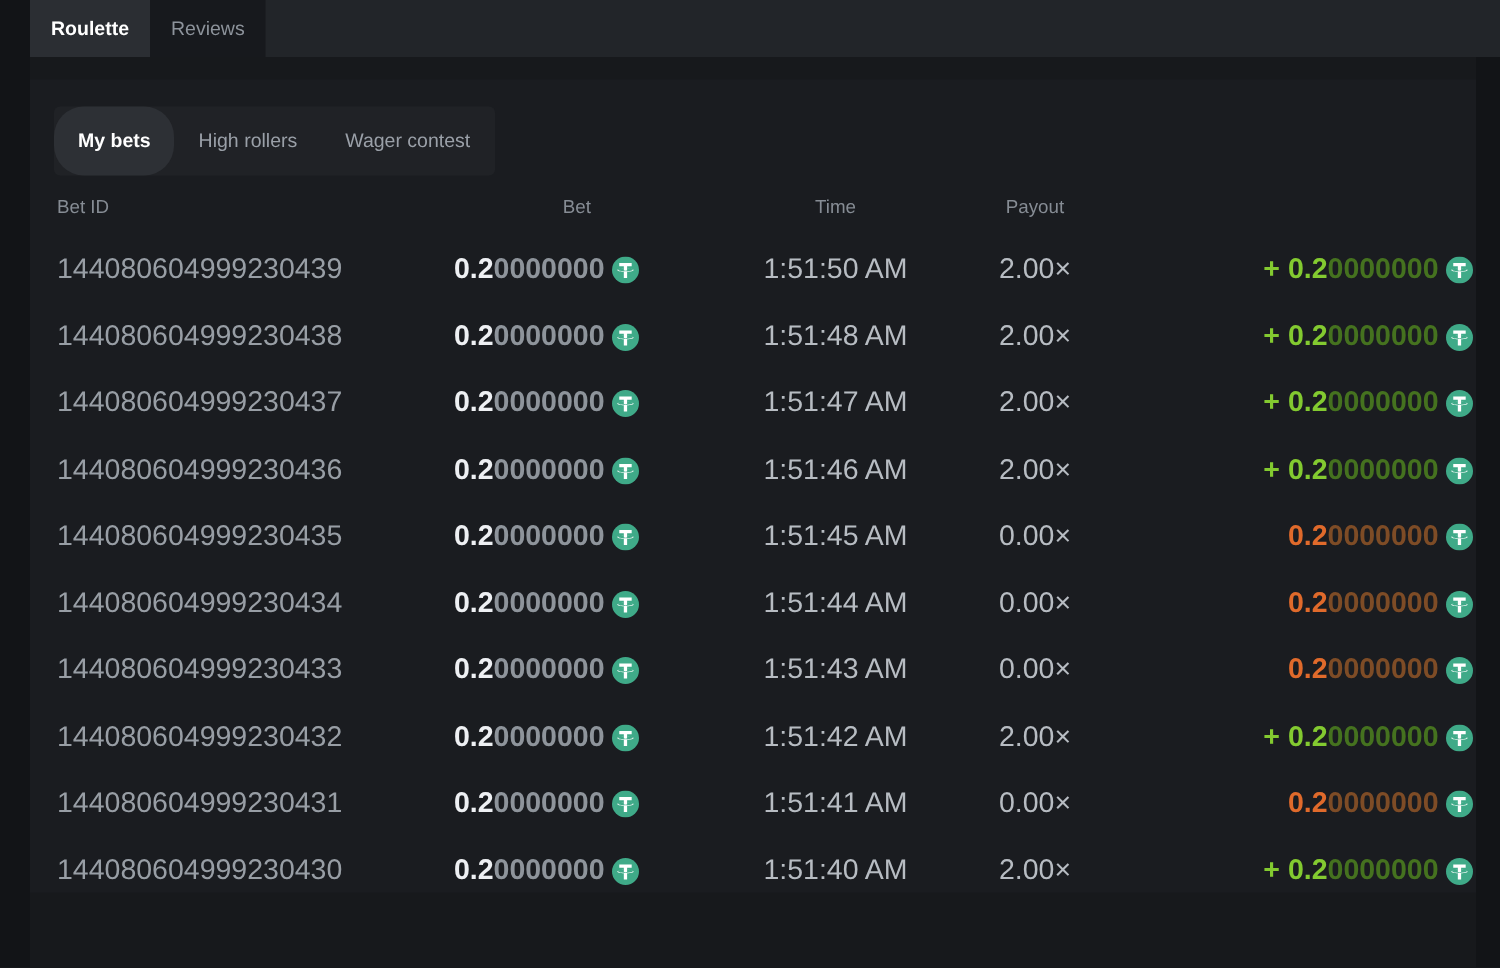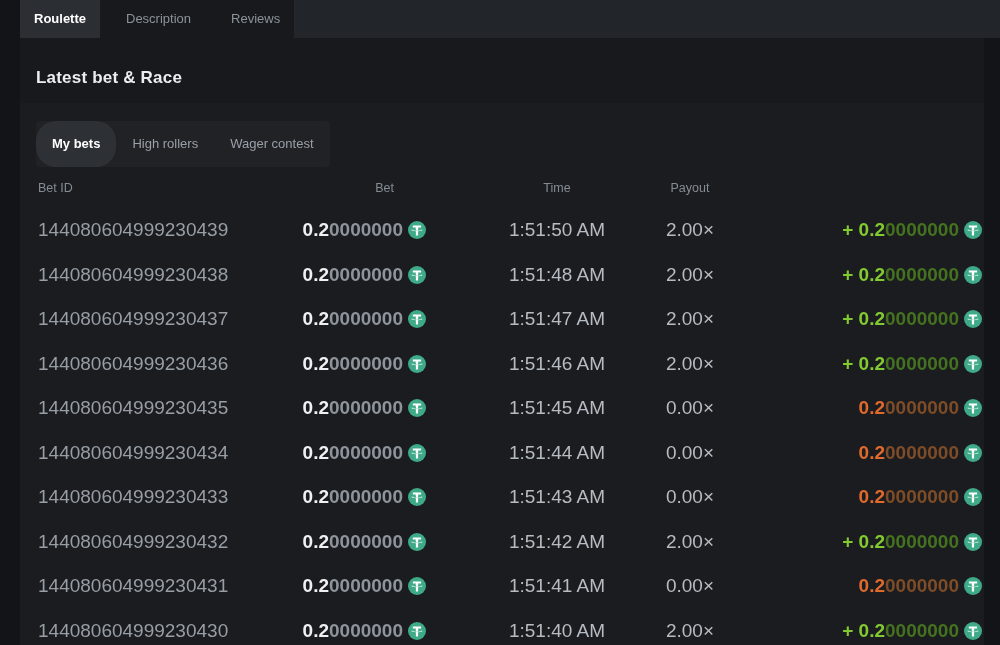--- a/index.html
+++ b/index.html
@@ -6,21 +6,21 @@
   html,body { width:1000px; height:645px; }
   body {
     background:#121417;
     font-family:"Liberation Sans", sans-serif;
     position:relative;
     overflow:hidden;
   }
 
   
   .topbar { position:absolute; left:20px; right:0; top:0; height:38px; background:#222529; }
-  .game-tabs { display:flex; height:38px; background:#17191d; width:max-content;gap:12px; }
+  .game-tabs { display:flex; height:38px; background:#17191d; width:max-content; }
   .game-tab { padding:0 14px; line-height:38px; font-size:13px; color:#8d939b; cursor:pointer; white-space:nowrap; }
   .game-tab.active { background:#2b2e33; color:#ffffff; font-weight:bold; }
 
   
   .content { position:absolute; left:20px; top:38px; width:964px; bottom:0; background:#17191c; }
   .section-title { margin:30px 0 0 16px; font-size:17px; font-weight:bold; color:#ecedef; letter-spacing:.2px; height:20px; }
 
   .panel { margin-top:15px; background:#1a1c20; height:542px; padding:18px 2px 0 16px; overflow:hidden; }
 
   
@@ -58,30 +58,26 @@
 </head>
 <body>
 
 <div class="topbar">
   <div class="game-tabs">
 
   <div class="game-tab active">
         <span>Roulette</span>
       </div>
       <div class="game-tab">
-        <span>Description</span>
-      </div>
-      <div class="game-tab">
         <span>Reviews</span>
       </div>
     </div>
 </div>
 
 <div class="content">
-  <h2 class="section-title">Latest bet &amp; Race</h2>
 
   <div class="panel">
 
     <div class="filter-tabs">
 
         <div class="filter-tab active">
           <span>My bets</span>
         </div>
         <div class="filter-tab">
           <span>High rollers</span>

